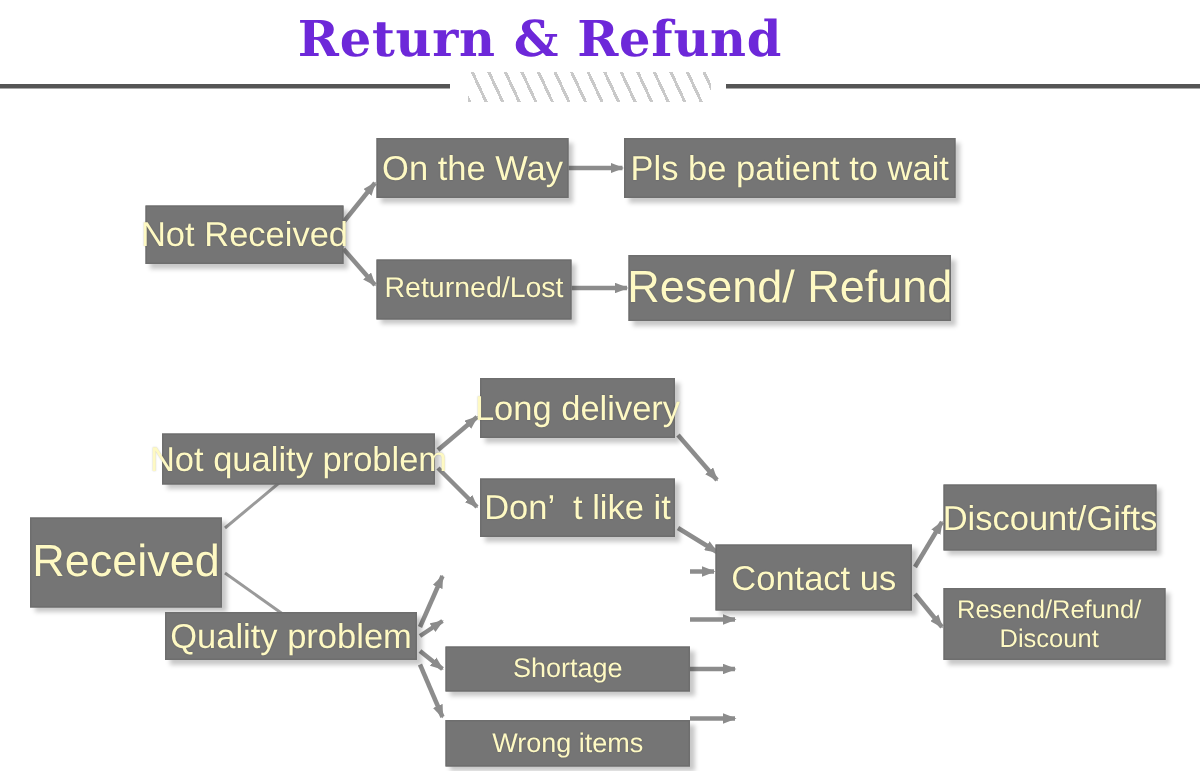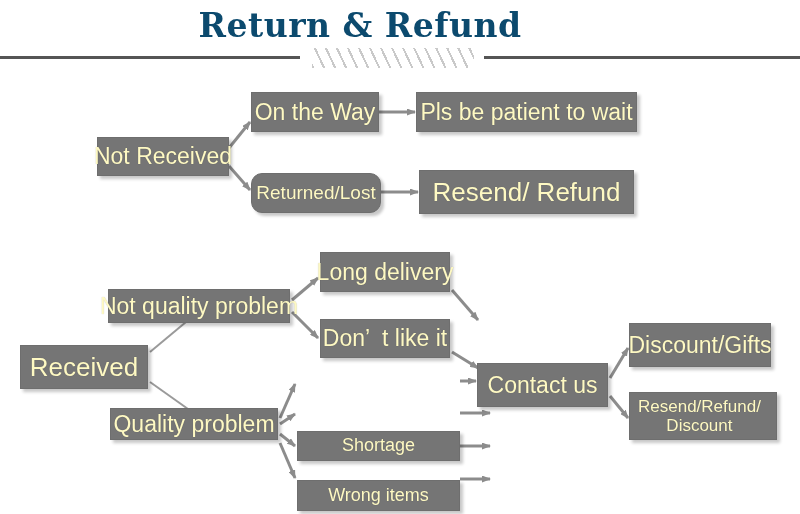--- a/index.html
+++ b/index.html
@@ -28,21 +28,21 @@
   #page-title {
     position: absolute;
     left: 0;
     top: 6px;
     width: 720px;
     text-align: center;
     font-family: "DejaVu Serif", "Liberation Serif", serif;
     font-weight: 700;
     font-size: 33px;
     letter-spacing: 0.5px;
-    color: #0c4a6e;
+    color: #6d28d9;
     white-space: pre;
   }
   .rule {
     position: absolute;
     top: 56px;
     height: 3px;
     background: #555555;
   }
   #rule-left  { left: 0px;   width: 300px; }
   #rule-right { left: 484px; width: 316px; }
@@ -82,23 +82,23 @@
     box-shadow: 3px 3px 3px rgba(0,0,0,0.22);
     display: flex;
     align-items: center;
     justify-content: center;
     line-height: 1.08;
     font-size: 16px;
     padding: 0 5px;
     white-space: pre;
     text-shadow: 0 0 1px rgba(0,0,0,0.25);
   }
-  .node.lg   { font-size: 26px; }
+  .node.lg   { font-size: 30px; }
   .node.md   { font-size: 23px; }
-  .node.sm   { font-size: 15px; border-radius: 11px; }
+  .node.sm   { font-size: 15px; }
   .node.left { justify-content: flex-start; text-align: center; }
   .node.two-line { white-space: pre-line; line-height: 1.12; }
 </style>
 </head>
 <body>
 
 <div id="page">
 
   <div id="title-block">
     <div id="page-title">Return &amp; Refund</div>
@@ -152,21 +152,21 @@
     <div class="node md" style="left:97px; top:137px; width:132px; height:39px;">Not Received</div>
 
     <div class="node md" style="left:251px; top:92px; width:128px; height:40px;">On the Way</div>
 
     <div class="node md" style="left:416px; top:92px; width:221px; height:40px;">Pls be patient to wait</div>
 
     <div class="node sm" style="left:251px; top:173px; width:130px; height:40px; font-size:19px;">Returned/Lost</div>
 
     <div class="node lg" style="left:419px; top:170px; width:215px; height:44px;">Resend/ Refund</div>
 
-    <div class="node lg" style="left:20px; top:345px; width:128px; height:44px;">Received</div>
+    <div class="node lg" style="left:20px; top:345px; width:128px; height:60px;">Received</div>
 
     <div class="node md" style="left:108px; top:289px; width:182px; height:34px;">Not quality problem</div>
 
     <div class="node md" style="left:110px; top:408px; width:168px; height:32px;">Quality problem</div>
 
     <div class="node md" style="left:320px; top:252px; width:130px; height:40px;">Long delivery</div>
 
     <div class="node md" style="left:320px; top:319px; width:130px; height:39px;">Don’  t like it</div>
 
 

